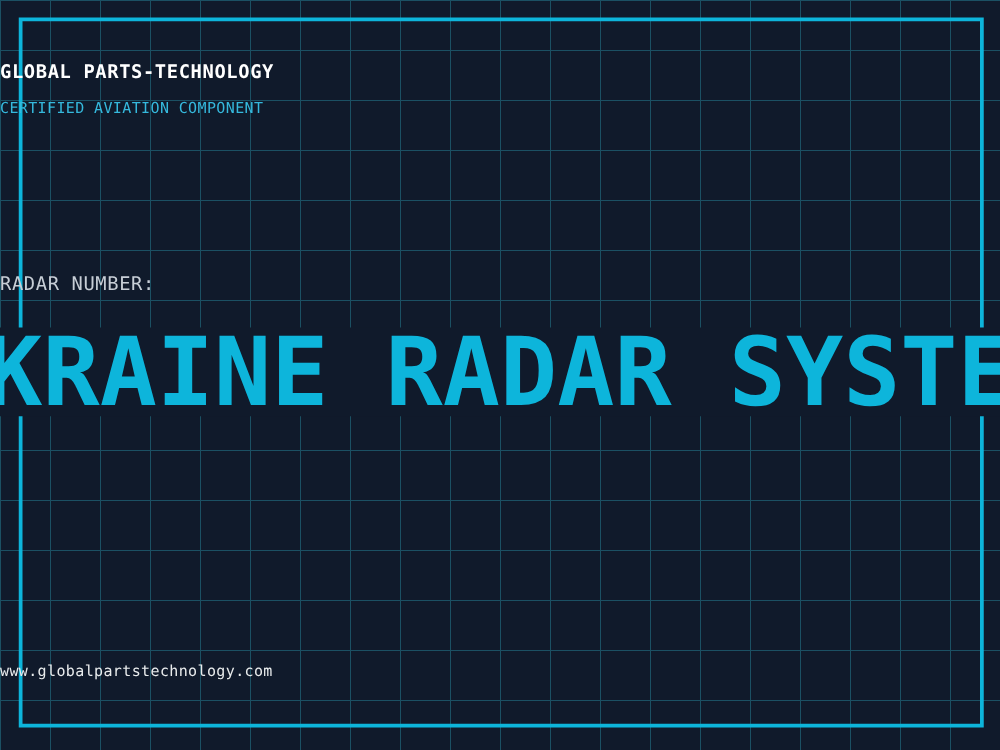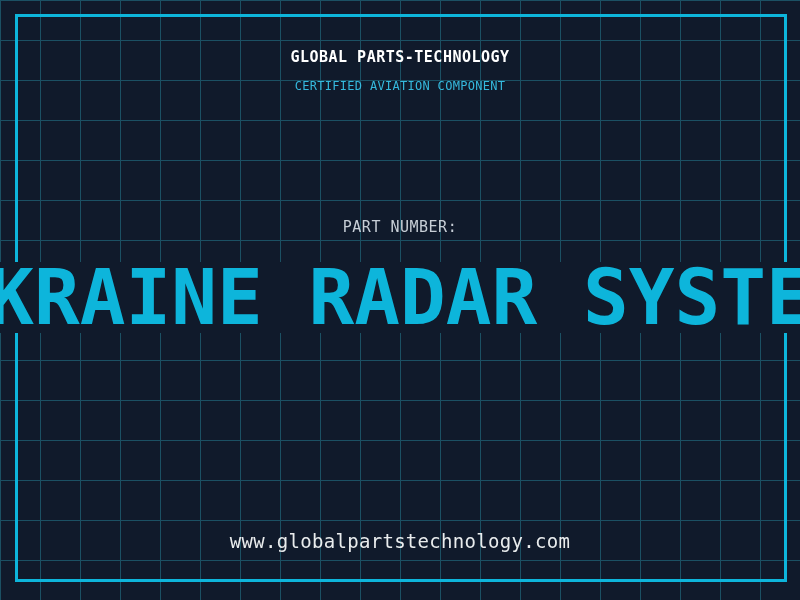--- a/index.html
+++ b/index.html
@@ -15,21 +15,20 @@
   }
   .frame {
     position: absolute;
     left: 15px; top: 14px; right: 13px; bottom: 18px;
     border: 3px solid #0db5db;
     pointer-events: none;
   }
   .centered-text {
     position: absolute;
     left: 0; right: 0;
-    text-align: center;
     white-space: nowrap;
   }
   .company-title {
     top: 48px;
     font-size: 15px;
     font-weight: bold;
     color: #ffffff;
     letter-spacing: 0.5px;
   }
   .certification-subtitle {
@@ -59,33 +58,33 @@
     white-space: nowrap;
     flex: 0 0 auto;
     font-size: 76px;
     font-weight: bold;
     color: #0db5db;
     line-height: 1;
     letter-spacing: 0;
   }
   .website-url {
     top: 530px;
-    font-size: 19px;
+    font-size: 12px;
     color: #e9eced;
     letter-spacing: 0.3px;
   }
 </style>
 </head>
 <body>
 
 <div class="frame"></div>
 
 <div class="centered-text company-title">GLOBAL PARTS-TECHNOLOGY</div>
 
 <div class="centered-text certification-subtitle">CERTIFIED AVIATION COMPONENT</div>
 
-<div class="centered-text part-number-label">PART NUMBER:</div>
+<div class="centered-text part-number-label">RADAR NUMBER:</div>
 
 <div class="part-value-band">
   <div class="part-value-text">UKRAINE RADAR SYSTEM</div>
 </div>
 
 <div class="centered-text website-url">www.globalpartstechnology.com</div>
 
 </body></html>

